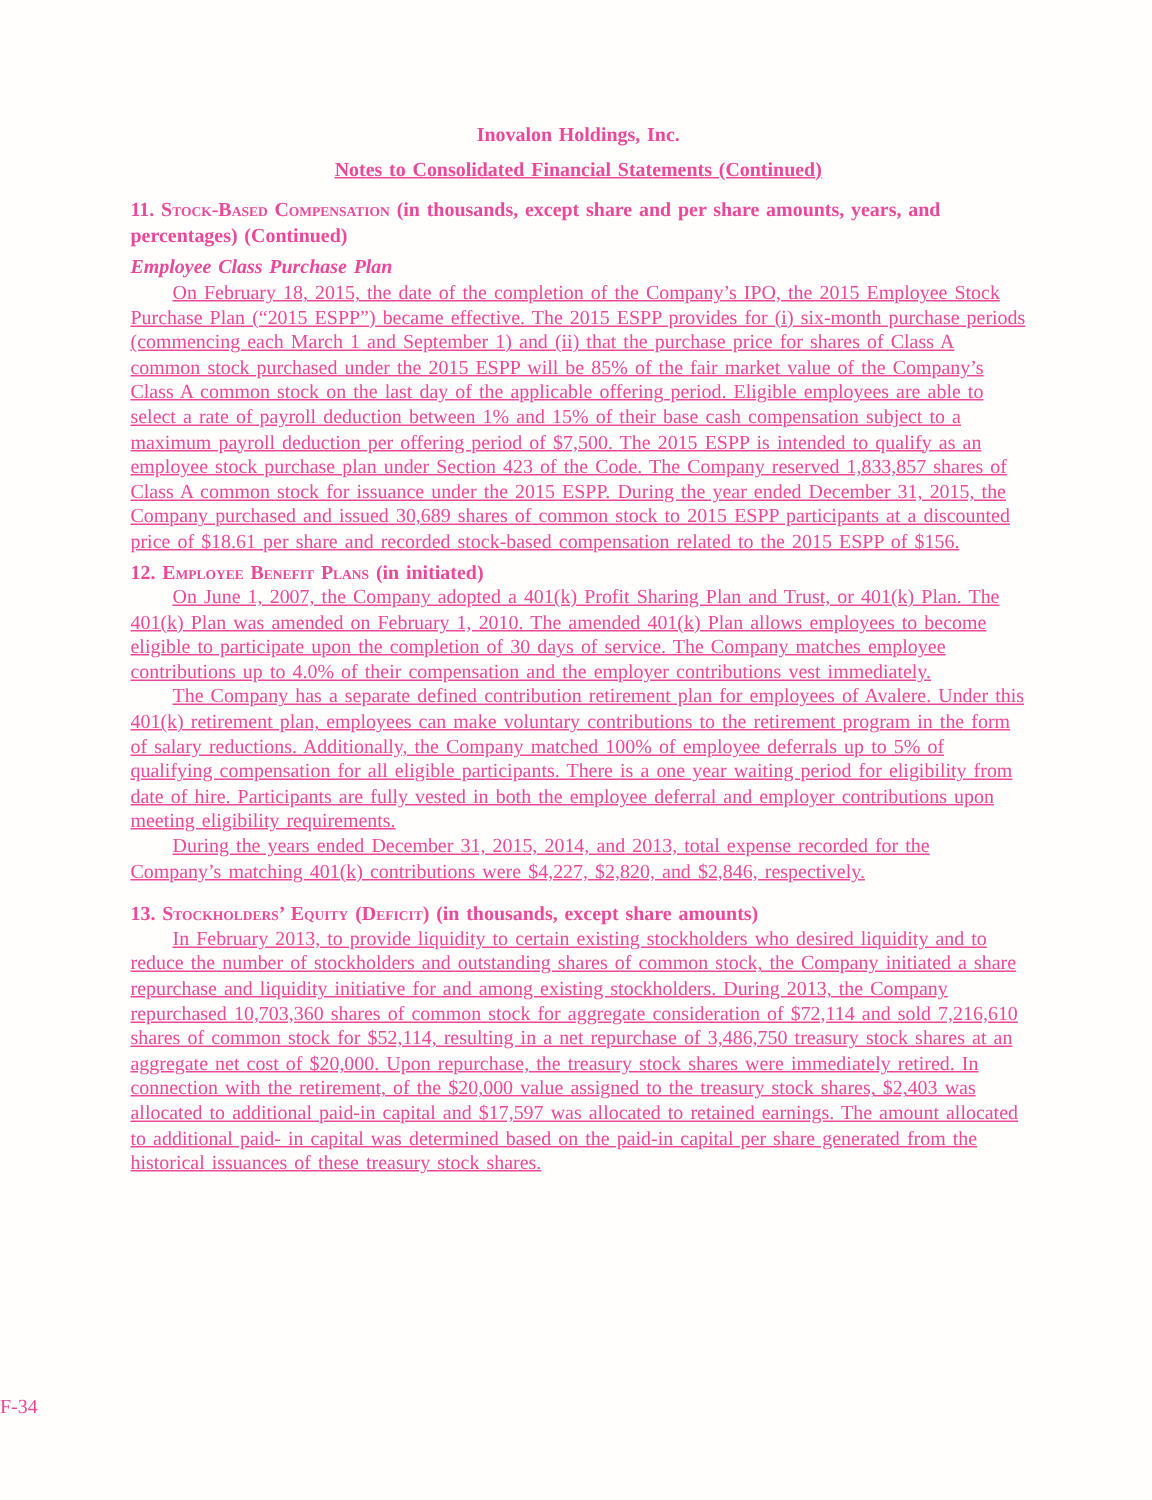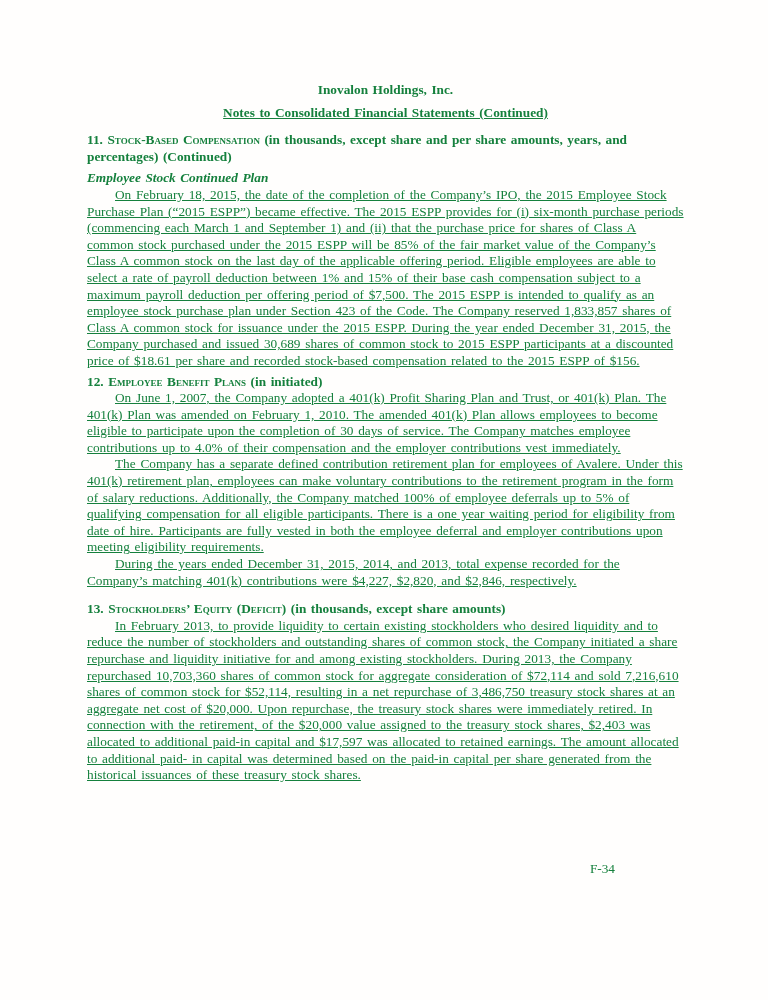--- a/index.html
+++ b/index.html
@@ -1,21 +1,21 @@
 <!DOCTYPE html>
 <html><head>
 <meta charset="utf-8">
 <style>
   html, body { margin: 0; padding: 0; background: #ffffff; }
   .page {
     position: relative;
     width: 768px;
     height: 1000px;
     background: #fffefd;
-    color: #15803d;
+    color: #ec4899;
     font-family: "Liberation Serif", "DejaVu Serif", serif;
     font-size: 13.3px;
     line-height: 16.6px;
     overflow: hidden;
   }
   .content {
     position: absolute;
     left: 87px;
     top: 82px;
     width: 597px;
@@ -46,39 +46,39 @@
     text-indent: 28px;
     text-align: left;
     word-spacing: 1.4px;
     text-decoration: underline;
   }
   .mt-5 { margin-top: 5px; }
   .mt-6 { margin-top: 6px; }
   .mt-4 { margin-top: 4px; }
   .page-footer {
     position: absolute;
-    top: 861px;
+    top: 930px;
     left: 0;
     width: 615px;
-    text-align: right;
+    text-align: left;
     word-spacing: 1.2px;
   }
 </style>
 </head>
 <body>
 
 <div class="page">
   <div class="content">
 
     <div class="doc-title">Inovalon Holdings, Inc.</div>
     <div class="doc-subtitle">Notes to Consolidated Financial Statements (Continued)</div>
 
     <p class="sec-heading sec-11"><span class="sc">11. Stock-Based Compensation</span><span> (in thousands, except share and per share amounts, years, and percentages) (Continued)</span></p>
 
-    <div class="subheading">Employee Stock Continued Plan</div>
+    <div class="subheading">Employee Class Purchase Plan</div>
 
     <p class="body mt-5">On February 18, 2015, the date of the completion of the Company’s IPO, the 2015 Employee Stock Purchase Plan (“2015 ESPP”) became effective. The 2015 ESPP provides for (i) six-month purchase periods (commencing each March 1 and September 1) and (ii) that the purchase price for shares of Class A common stock purchased under the 2015 ESPP will be 85% of the fair market value of the Company’s Class A common stock on the last day of the applicable offering period. Eligible employees are able to select a rate of payroll deduction between 1% and 15% of their base cash compensation subject to a maximum payroll deduction per offering period of $7,500. The 2015 ESPP is intended to qualify as an employee stock purchase plan under Section 423 of the Code. The Company reserved 1,833,857 shares of Class A common stock for issuance under the 2015 ESPP. During the year ended December 31, 2015, the Company purchased and issued 30,689 shares of common stock to 2015 ESPP participants at a discounted price of $18.61 per share and recorded stock-based compensation related to the 2015 ESPP of $156.</p>
 
     <p class="sec-heading sec-12"><span class="sc">12. Employee Benefit Plans</span><span> (in initiated)</span></p>
 
     <p class="body mt-6">On June 1, 2007, the Company adopted a 401(k) Profit Sharing Plan and Trust, or 401(k) Plan. The 401(k) Plan was amended on February 1, 2010. The amended 401(k) Plan allows employees to become eligible to participate upon the completion of 30 days of service. The Company matches employee contributions up to 4.0% of their compensation and the employer contributions vest immediately.</p>
     <p class="body mt-4">The Company has a separate defined contribution retirement plan for employees of Avalere. Under this 401(k) retirement plan, employees can make voluntary contributions to the retirement program in the form of salary reductions. Additionally, the Company matched 100% of employee deferrals up to 5% of qualifying compensation for all eligible participants. There is a one year waiting period for eligibility from date of hire. Participants are fully vested in both the employee deferral and employer contributions upon meeting eligibility requirements.</p>
     <p class="body mt-4">During the years ended December 31, 2015, 2014, and 2013, total expense recorded for the Company’s matching 401(k) contributions were $4,227, $2,820, and $2,846, respectively.</p>
 
     <p class="sec-heading sec-13"><span class="sc">13. Stockholders’ Equity (Deficit)</span><span> (in thousands, except share amounts)</span></p>

